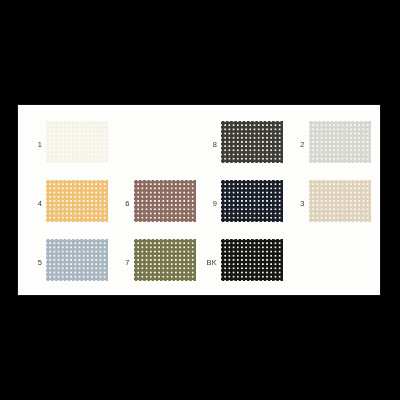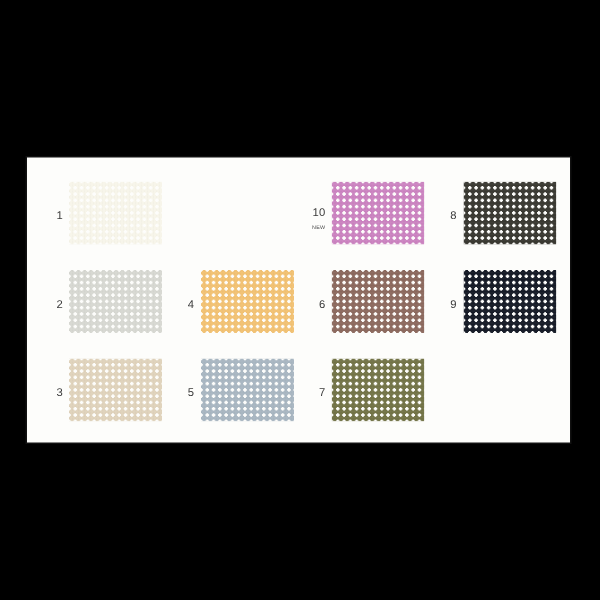--- a/index.html
+++ b/index.html
@@ -129,26 +129,20 @@
     <div id="card-inner">
       <div class="swatch-grid" id="swatch-grid">
           <div class="cell">
             <div class="label-col"><span class="chip-label">1</span></div>
             <div class="chip-wrap">
               <div class="chip" style="--sw: #f7f5ea;"></div>
             </div>
           </div>
           <div class="cell empty"></div>
           <div class="cell">
-            <div class="label-col"><span class="chip-label">10</span><span class="chip-sublabel">NEW</span></div>
-            <div class="chip-wrap">
-              <div class="chip" style="--sw: #cd85c2;"></div>
-            </div>
-          </div>
-          <div class="cell">
             <div class="label-col"><span class="chip-label">8</span></div>
             <div class="chip-wrap">
               <div class="chip" style="--sw: #3b3a33;"></div>
             </div>
           </div>
           <div class="cell">
             <div class="label-col"><span class="chip-label">2</span></div>
             <div class="chip-wrap">
               <div class="chip" style="--sw: #d7d8d2;"></div>
             </div>
@@ -182,17 +176,23 @@
             <div class="chip-wrap">
               <div class="chip" style="--sw: #a9b7c2;"></div>
             </div>
           </div>
           <div class="cell">
             <div class="label-col"><span class="chip-label">7</span></div>
             <div class="chip-wrap">
               <div class="chip" style="--sw: #747548;"></div>
             </div>
           </div>
+          <div class="cell">
+            <div class="label-col"><span class="chip-label">BK</span></div>
+            <div class="chip-wrap">
+              <div class="chip" style="--sw: #131310;"></div>
+            </div>
+          </div>
         </div>
     </div>
   </div>
 
 </div>
 
 </body></html>

